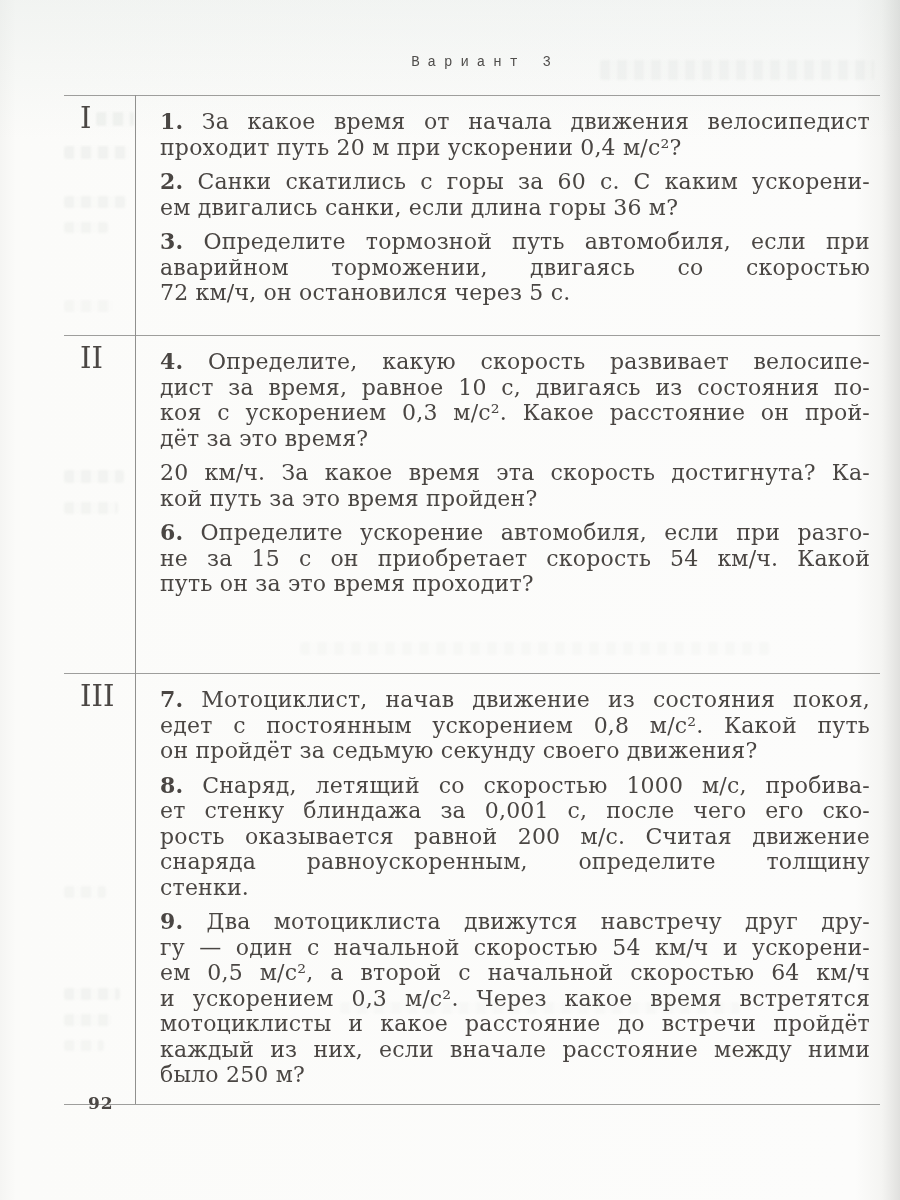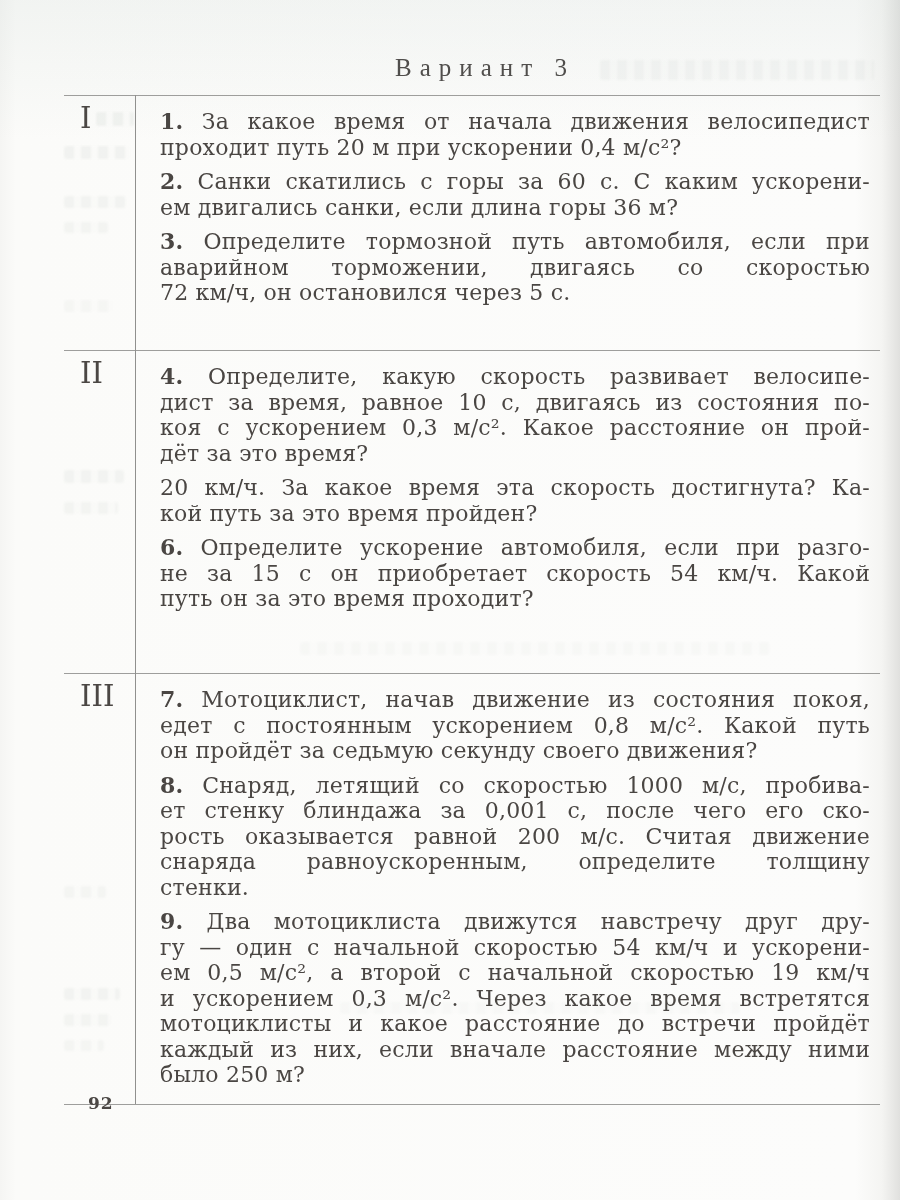--- a/index.html
+++ b/index.html
@@ -12,30 +12,30 @@
     background:linear-gradient(90deg,#f5f5f3 0px,#fbfbf9 16px,#fcfcfb 855px,#f4f4f2 882px,#e9e9e7 892px,#e0e0de 900px);
   }
   .page::before{
     content:"";position:absolute;left:0;top:0;right:0;height:140px;
     background:linear-gradient(180deg,rgba(203,214,211,0.20),rgba(203,214,211,0));
     pointer-events:none;
   }
   .title{
     position:absolute;left:62px;top:54px;width:818px;
     text-align:center;text-indent:28px;
-    font-family:Liberation Serif, serif;
-    font-size:25px;letter-spacing:8px;color:#504e4c;
+    font-family:Liberation Mono, monospace;
+    font-size:14px;letter-spacing:8px;color:#504e4c;
   }
   .section{
     position:absolute;left:64px;width:816px;
     border-top:1px solid #9e9e9c;
     box-sizing:border-box;
   }
   #sec0{top:95px;height:240px;}
-  #sec1{top:350px;height:338px;}
+  #sec1{top:335px;height:338px;}
   #sec2{top:673px;height:431px;}
   .bottom-rule{
     position:absolute;left:64px;top:1104px;width:816px;height:1px;
     background:#9e9e9c;
   }
   .v-rule{
     position:absolute;left:135px;top:95px;width:1px;height:1009px;
     background:#90908e;
   }
   .sec-label{
@@ -123,21 +123,21 @@
         <p class="problem">
           <span class="line just"><b class="pnum">8.</b> Снаряд, летящий со скоростью 1000 м/с, пробива-</span>
           <span class="line just">ет стенку блиндажа за 0,001 с, после чего его ско-</span>
           <span class="line just">рость оказывается равной 200 м/с. Считая движение</span>
           <span class="line just">снаряда равноускоренным, определите толщину</span>
           <span class="line last">стенки.</span>
         </p>
         <p class="problem">
           <span class="line just"><b class="pnum">9.</b> Два мотоциклиста движутся навстречу друг дру-</span>
           <span class="line just">гу — один с начальной скоростью 54 км/ч и ускорени-</span>
-          <span class="line just">ем 0,5 м/с², а второй с начальной скоростью 19 км/ч</span>
+          <span class="line just">ем 0,5 м/с², а второй с начальной скоростью 64 км/ч</span>
           <span class="line just">и ускорением 0,3 м/с². Через какое время встретятся</span>
           <span class="line just">мотоциклисты и какое расстояние до встречи пройдёт</span>
           <span class="line just">каждый из них, если вначале расстояние между ними</span>
           <span class="line last">было 250 м?</span>
         </p>
       </div>
   </div>
 
   <div class="bottom-rule"></div>
   <div class="v-rule"></div>

